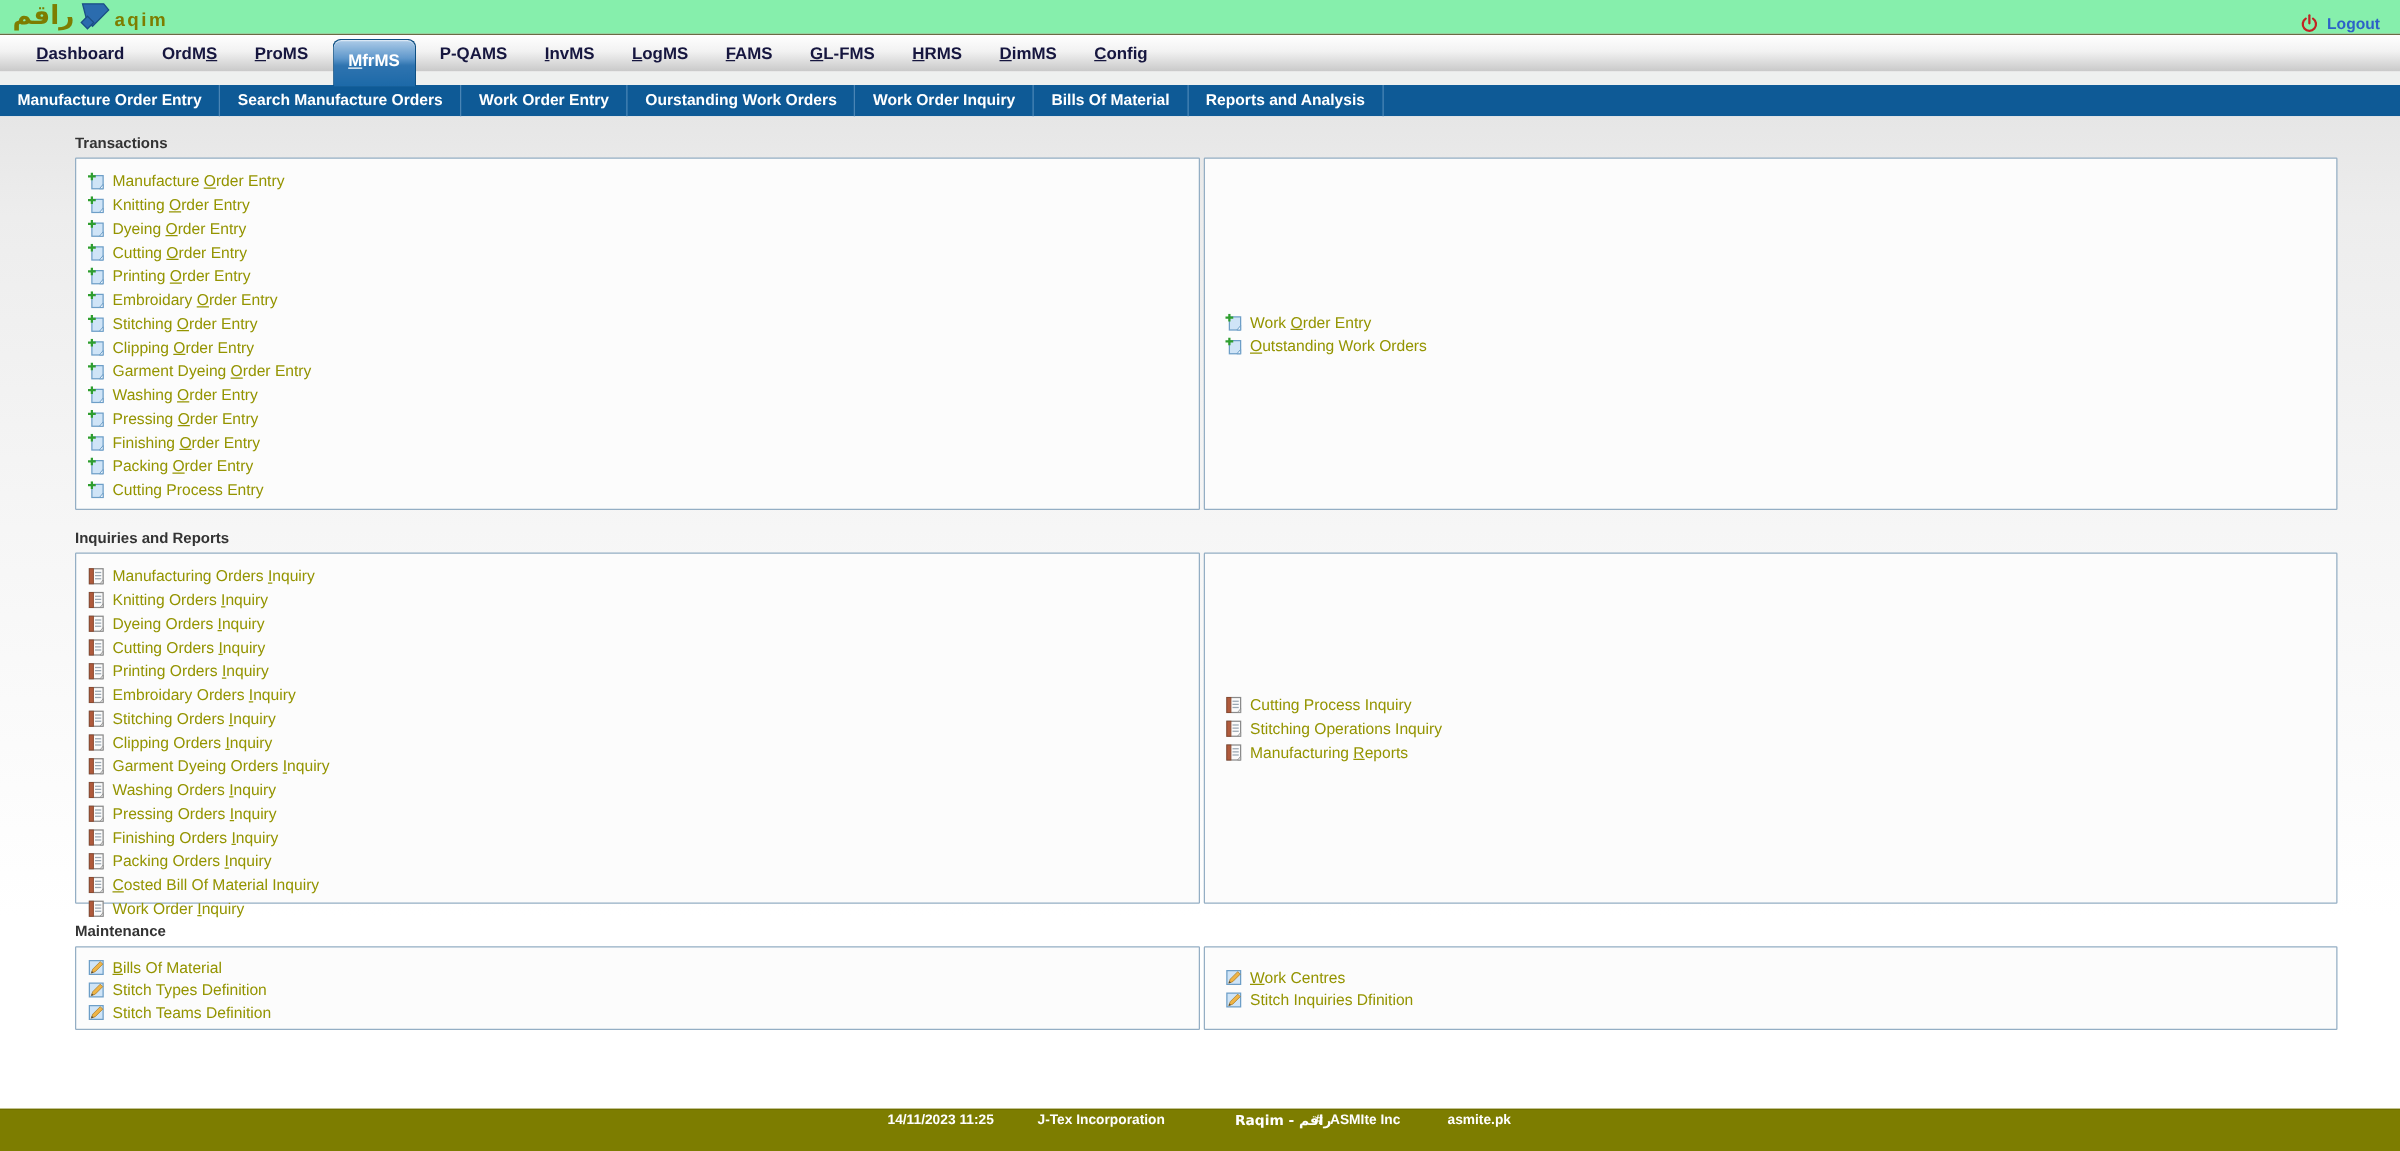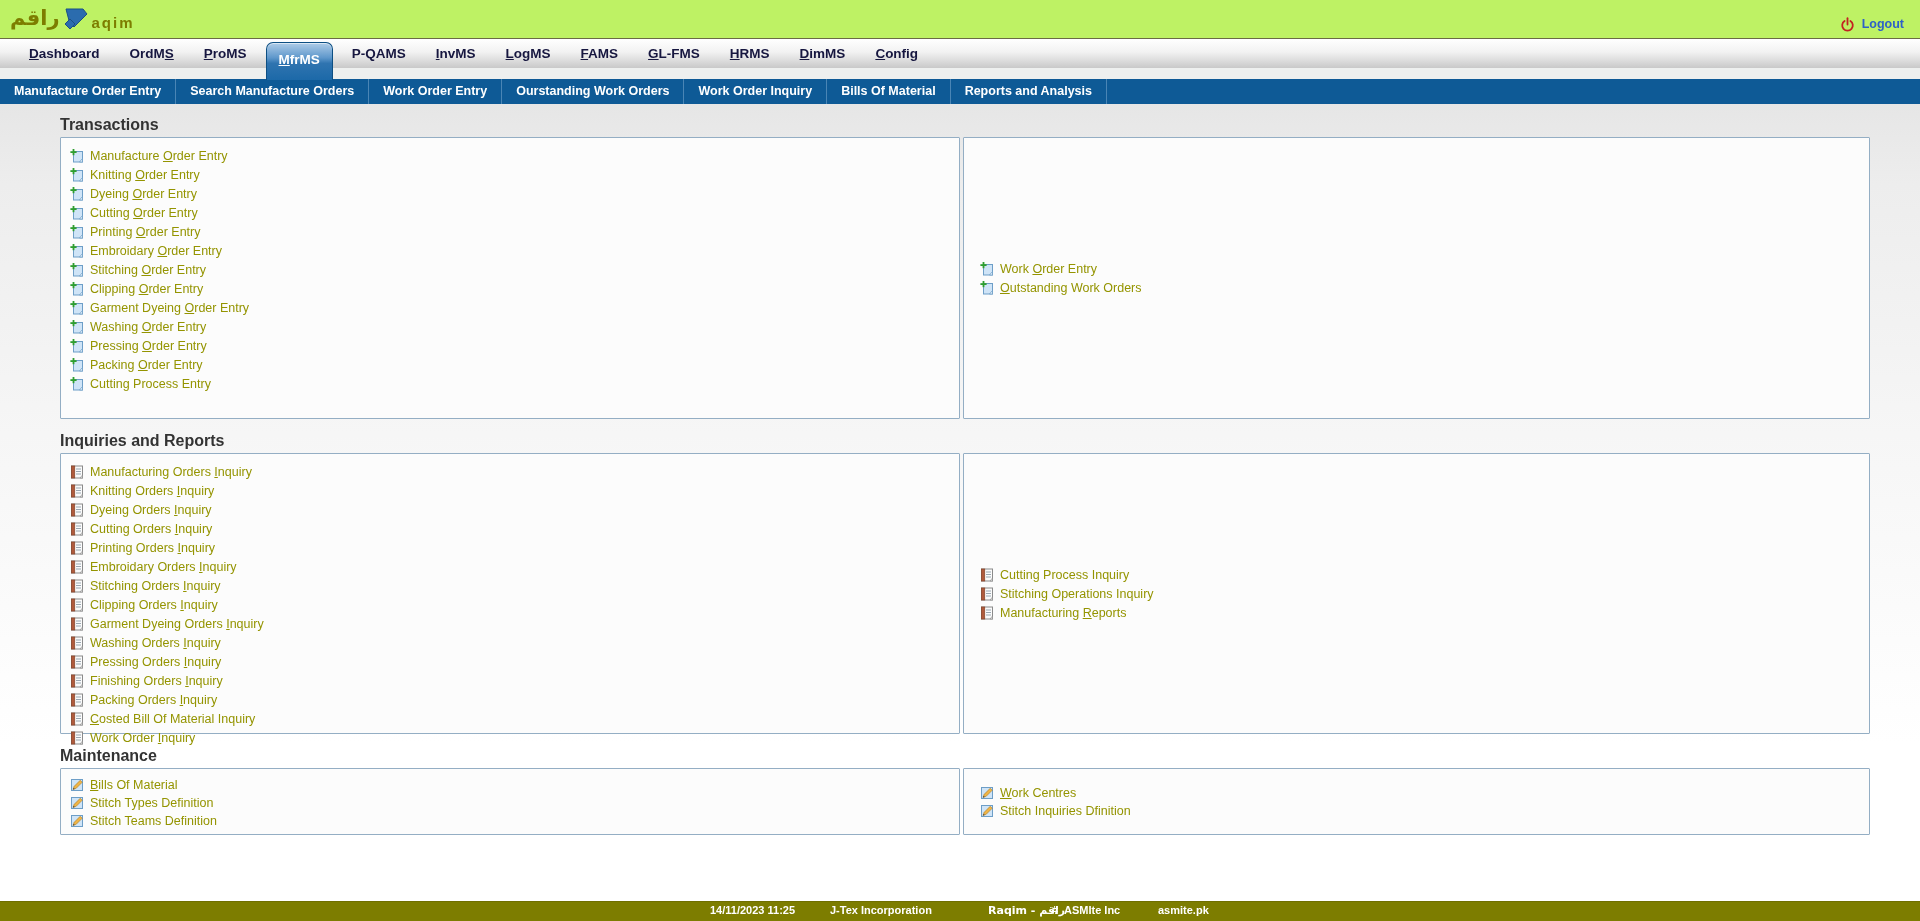--- a/index.html
+++ b/index.html
@@ -6,21 +6,21 @@
   html,body { margin:0; padding:0; }
   body {
     width:1920px; height:921px; position:relative; overflow:hidden;
     background:#ffffff;
     font-family:"Liberation Sans","DejaVu Sans",sans-serif;
   }
   u { text-decoration:underline; }
 
   
   .topbar {
-    height:38px; background:#bef264;
+    height:27px; background:#86efac;
     display:flex; align-items:center; justify-content:space-between;
     padding:0 16px 0 10px;
   }
   .logo { display:flex; align-items:center; gap:2px; }
   .logo .arabic {
     font-family:"DejaVu Sans",sans-serif;
     color:#7d7d00; font-size:21px; font-weight:bold; line-height:1;
     margin-right:1px; margin-top:-2px;
   }
   .logo .latin {
@@ -63,21 +63,21 @@
     font-size:12.5px; border-right:1px solid #4a85b5; cursor:pointer;
     white-space:nowrap;
   }
 
   
   .content {
     min-height:799px; padding:9px 50px 0 60px;
     background:linear-gradient(180deg,#e6e6e6 0px,#ededed 80px,#f6f6f6 330px,#ffffff 640px);
   }
   .section-title {
-    font-size:16px; font-weight:bold; color:#333333;
+    font-size:12px; font-weight:bold; color:#333333;
     margin:14px 0 4px 0; line-height:16px;
   }
   .section-title.first { margin-top:4px; }
   .row { display:flex; gap:3px; }
   .row-t { height:282px; }
   .row-i { height:281px; }
   .row-m { height:67px; }
   .box { background:#fcfcfc; border:1px solid #94aec4; border-radius:1px; }
   .box-left { width:900px; flex:none; }
   .box-right { flex:1; }
@@ -87,21 +87,21 @@
   .box-right ul {
     height:100%; padding:0 0 0 16px;
     display:flex; flex-direction:column; justify-content:center;
   }
   .row-m .box-left ul { padding-top:7px; }
   .row-m li { height:18px; }
   .icon { flex:none; display:block; }
 
   
   .footer {
-    position:absolute; bottom:0; left:0; right:0; height:20px;
+    position:absolute; bottom:0; left:0; right:0; height:34px;
     background:#7d7d00; border-top:1px solid #6f6f00;
   }
   .footer span {
     position:absolute; top:0; line-height:17px; font-size:11px;
     font-weight:bold; color:#ffffff; white-space:nowrap;
   }
   .f-datetime { left:710px; }
   .f-company  { left:830px; }
   .f-app      { left:988px; font-family:"DejaVu Sans",sans-serif; }
   .f-vendor-icon { left:1052px; color:#e3e3b0; }
@@ -284,20 +284,29 @@
           <li>
             <svg class="icon" width="14" height="14" viewBox="0 0 14 14">
               <rect x="3.5" y="2.5" width="9" height="10.5" fill="#cfe4f7" stroke="#6d9ec7"></rect>
               <path d="M12.5 9.5 L9.5 13 L12.5 13 Z" fill="#eef6fd" stroke="#6d9ec7" stroke-width="0.8"></path>
               <rect x="2.6" y="0" width="1.8" height="6.2" fill="#2f9e2f"></rect>
               <rect x="0.4" y="2.2" width="6.2" height="1.8" fill="#2f9e2f"></rect>
             </svg>
             <a>Pressing <u>O</u>rder Entry</a>
           </li>
 
+          <li>
+            <svg class="icon" width="14" height="14" viewBox="0 0 14 14">
+              <rect x="3.5" y="2.5" width="9" height="10.5" fill="#cfe4f7" stroke="#6d9ec7"></rect>
+              <path d="M12.5 9.5 L9.5 13 L12.5 13 Z" fill="#eef6fd" stroke="#6d9ec7" stroke-width="0.8"></path>
+              <rect x="2.6" y="0" width="1.8" height="6.2" fill="#2f9e2f"></rect>
+              <rect x="0.4" y="2.2" width="6.2" height="1.8" fill="#2f9e2f"></rect>
+            </svg>
+            <a>Finishing <u>O</u>rder Entry</a>
+          </li>
 
           <li>
             <svg class="icon" width="14" height="14" viewBox="0 0 14 14">
               <rect x="3.5" y="2.5" width="9" height="10.5" fill="#cfe4f7" stroke="#6d9ec7"></rect>
               <path d="M12.5 9.5 L9.5 13 L12.5 13 Z" fill="#eef6fd" stroke="#6d9ec7" stroke-width="0.8"></path>
               <rect x="2.6" y="0" width="1.8" height="6.2" fill="#2f9e2f"></rect>
               <rect x="0.4" y="2.2" width="6.2" height="1.8" fill="#2f9e2f"></rect>
             </svg>
             <a>Packing <u>O</u>rder Entry</a>
           </li>

